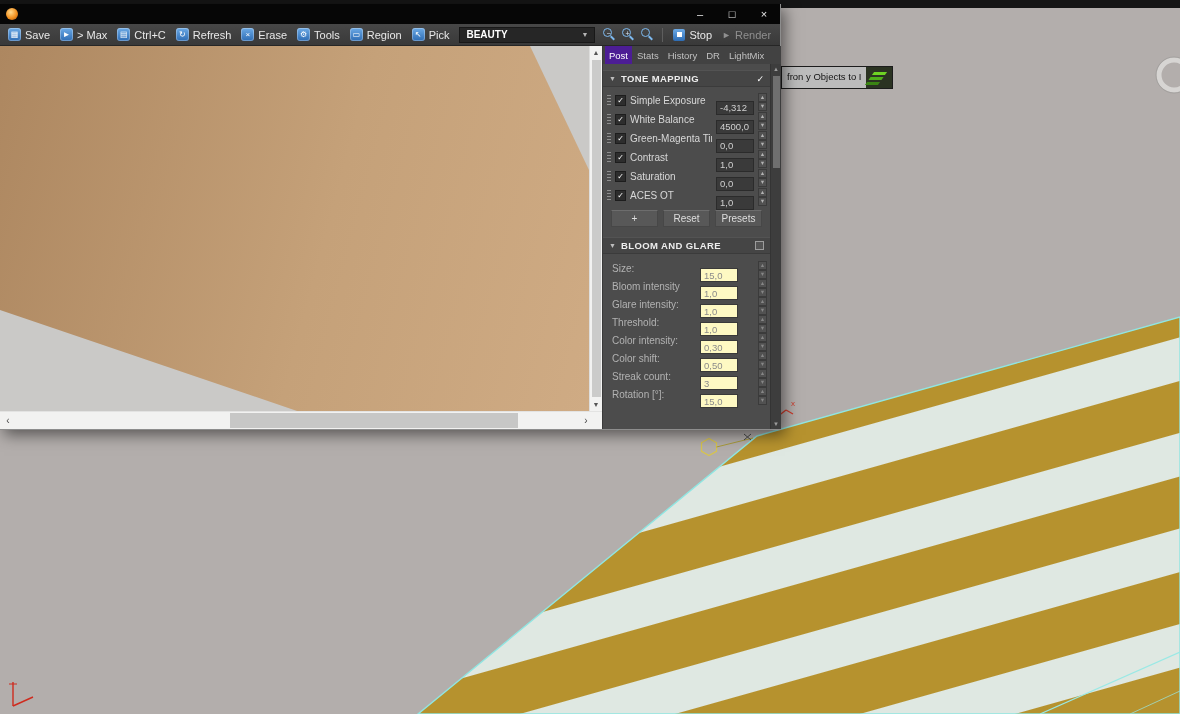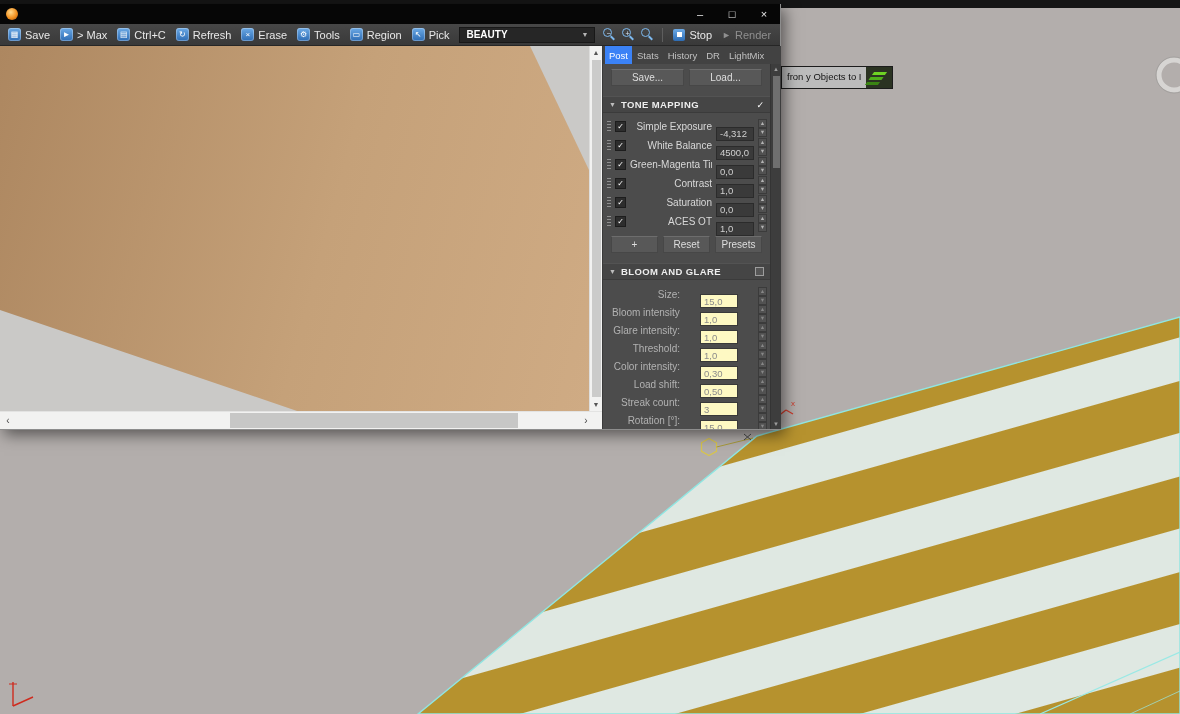--- a/index.html
+++ b/index.html
@@ -71,21 +71,21 @@
   .harrow { position:absolute; top:0; width:16px; height:17px; text-align:center; font-size:10px; line-height:17px; color:#4a4a4a; }
   .harrow.left { left:0; } .harrow.right { right:8px; }
   .hthumb { position:absolute; left:230px; width:288px; top:1px; height:15px; background:#c7c7c6; }
 
   
   .panel { width:179px; flex:0 0 auto; background:#4c4c4c; border-left:1px solid #3a3a3a;
            display:flex; flex-direction:column; position:relative; }
   .tabs { height:18px; background:#424242; display:flex; align-items:stretch; padding:0 2px; gap:1px;
           font-size:9.5px; color:#c0c0c0; flex:0 0 auto; }
   .tab { padding:0 4px; display:flex; align-items:center; }
-  .tab.active { background:#3b82f6; color:#ffffff;text-align:right; }
+  .tab.active { background:#4c1d95; color:#ffffff;text-align:right; }
 
   .pbody { flex:1; overflow:hidden; padding-right:11px; position:relative; }
   .pscroll { position:absolute; right:0; top:18px; bottom:0; width:11px; background:#3d3d3d;
              border-left:1px solid #343434; display:flex; flex-direction:column; align-items:center; z-index:2; }
   .pscroll .sarrow { height:10px; font-size:6px; line-height:10px; color:#9c9c9c; }
   .pscroll .pthumb { width:7px; height:92px; background:#6f6f6f; margin-top:2px; }
 
   .btnrow { display:flex; gap:5px; padding:5px 8px 4px 8px; }
   .pbtn { flex:1; height:17px; background:#585858; border:1px solid #474747; border-top-color:#6d6d6d;
           color:#dedede; font-size:10px; display:flex; align-items:center; justify-content:center; }
@@ -96,21 +96,21 @@
   .sechead .st { color:#ededed; font-size:9.5px; font-weight:bold; letter-spacing:.4px; }
   .sechead .hcheck { margin-left:auto; color:#fff; font-size:9px; }
   .sechead .hbox { margin-left:auto; width:9px; height:9px; border:1px solid #9d9d9d; background:#555; }
 
   .rows-tm { margin-top:4px; }
   .trow { height:19px; display:flex; align-items:center; padding:0 3px 0 4px; gap:4px; }
   .handle { width:4px; height:11px; flex:0 0 auto;
             background:repeating-linear-gradient(to bottom,#8f8f8f 0 1px, transparent 1px 3px); }
   .cb { width:11px; height:11px; flex:0 0 auto; background:#2d2d2d; border:1px solid #1d1d1d;
         color:#fff; font-size:8px; line-height:10px; text-align:center; }
-  .lbl { flex:1; font-size:10px; color:#d8d8d8; white-space:nowrap; overflow:hidden;text-align:right; }
+  .lbl { flex:1; font-size:10px; color:#d8d8d8; white-space:nowrap; overflow:hidden; }
   .field { width:38px; height:14px; flex:0 0 auto; background:#3a3a3a; border:1px solid #2b2b2b;
            font-size:9.5px; color:#d0d0d0; padding:0 3px; display:flex; align-items:center;margin-top:14px; }
   .spin { width:9px; height:15px; flex:0 0 auto; display:flex; flex-direction:column; }
   .spin i { flex:1; font-style:normal; font-size:5.5px; line-height:7px; color:#b3b3b3;
             background:#515151; border:1px solid #3b3b3b; text-align:center; }
   .rows-bg { margin-top:5px; }
   .trow.bloom { height:18px; padding-left:9px;gap:20px; }
   .trow.bloom .lbl { color:#b2b2b2; }
   .trow.bloom .field { background:#fef9c3; border-color:#393939; color:#8b8b8b; }
   .trow.bloom .spin i { color:#868686; }
@@ -264,24 +264,20 @@
       <div class="panel">
         <div class="tabs">
           <span class="tab active">Post</span>
           <span class="tab">Stats</span>
           <span class="tab">History</span>
           <span class="tab">DR</span>
           <span class="tab">LightMix</span>
         </div>
 
         <div class="pbody">
-          <div class="btnrow">
-            <span class="pbtn">Save...</span>
-            <span class="pbtn">Load...</span>
-          </div>
 
           <div class="sechead">
             <span class="tri">▼</span>
             <span class="st">TONE MAPPING</span>
             <span class="hcheck">✓</span>
           </div>
 
           <div class="rows-tm">
             <div class="trow">
               <span class="handle"></span>
@@ -392,21 +388,21 @@
             </div>
             <div class="trow bloom">
               <span class="lbl">Color intensity:</span>
               <span class="field">0,30</span>
               <span class="spin">
                   <i>▲</i>
                   <i>▼</i>
                 </span>
             </div>
             <div class="trow bloom">
-              <span class="lbl">Load shift:</span>
+              <span class="lbl">Color shift:</span>
               <span class="field">0,50</span>
               <span class="spin">
                   <i>▲</i>
                   <i>▼</i>
                 </span>
             </div>
             <div class="trow bloom">
               <span class="lbl">Streak count:</span>
               <span class="field">3</span>
               <span class="spin">

